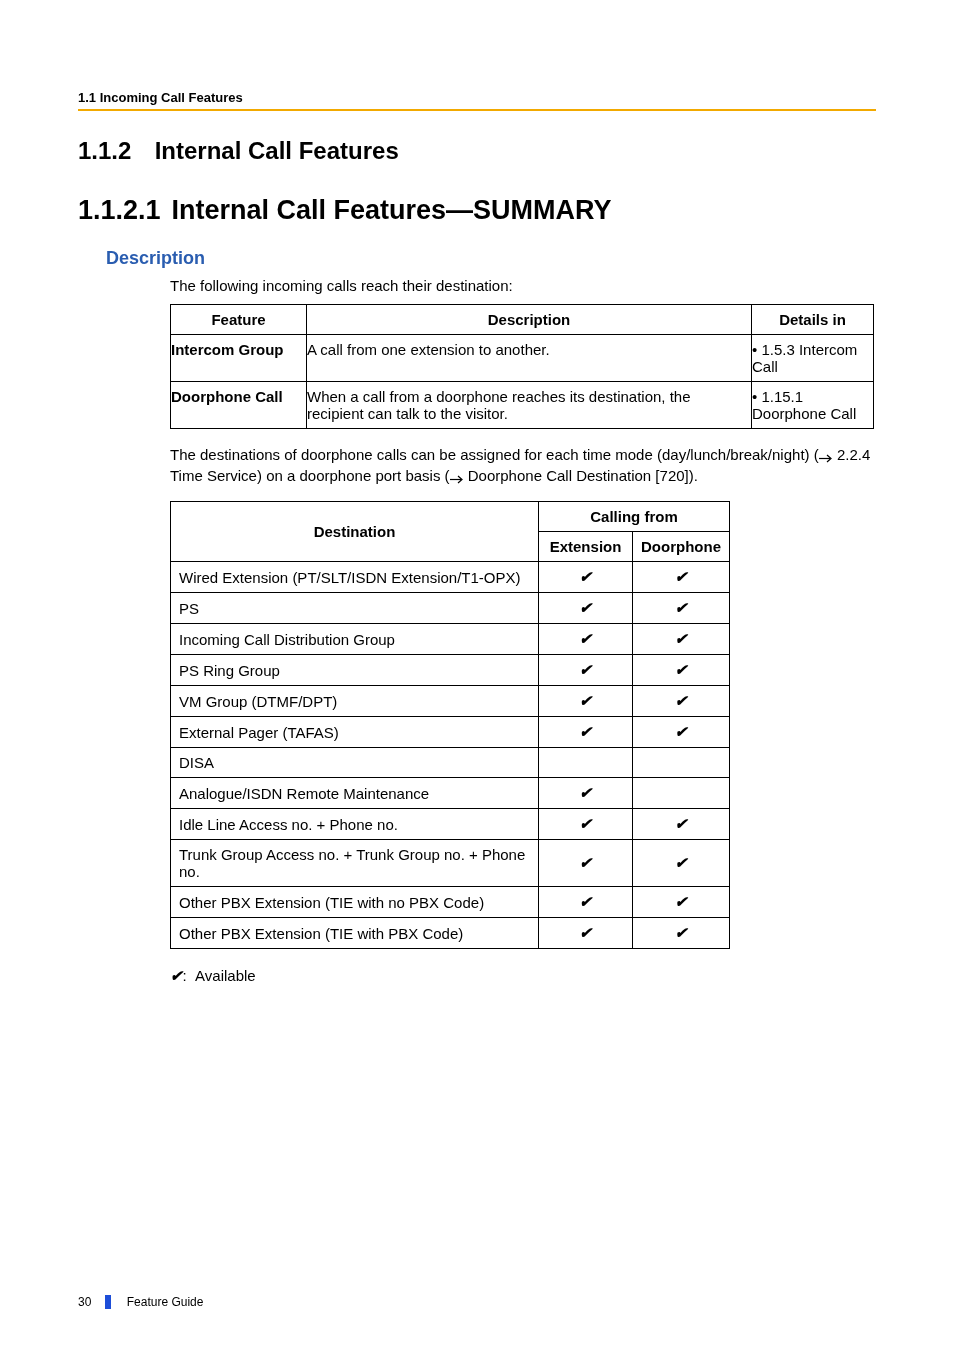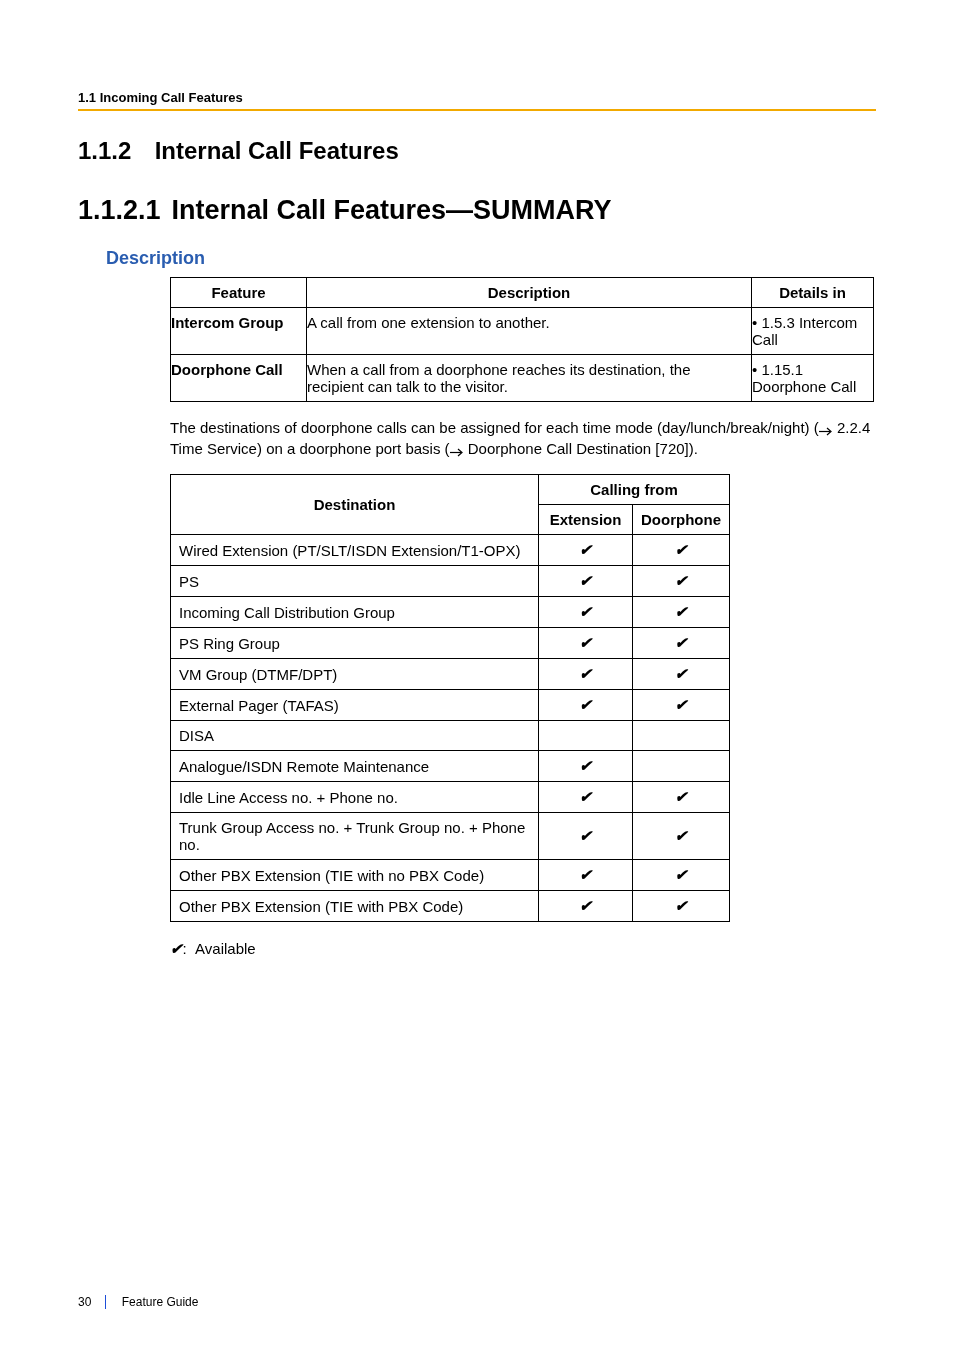--- a/index.html
+++ b/index.html
@@ -83,21 +83,21 @@
     display:inline-block;
     vertical-align: middle;
   }
   .arrow svg { vertical-align: -2px; }
   .footer {
     position: absolute;
     bottom: 42px;
     left: 78px;
     font-size: 12px;
   }
-  .footer .pn { display:inline-block; padding-right: 14px; border-right: 1px solid #1d4ed8; margin-right: 12px; }
+  .footer .pn { display:inline-block; padding-right: 14px; border-right: 6px solid #1d4ed8; margin-right: 12px; }
 </style>
 </head>
 <body>
 
 <div class="page">
   <div class="running-head">1.1 Incoming Call Features</div>
   <div class="top-rule"></div>
 
   <h1 class="sec-num">
     <span class="secnum-label">1.1.2</span>
@@ -105,20 +105,21 @@
   </h1>
 
   <h2 class="subsec">
     <span class="subsec-num">1.1.2.1</span>
     <span>Internal Call Features—SUMMARY</span>
   </h2>
 
   <h3 class="desc-heading">Description</h3>
 
   <div class="body-block">
+    <p class="intro">The following incoming calls reach their destination:</p>
 
     <table class="feat">
       <thead>
         <tr>
           <th>Feature</th>
           <th>Description</th>
           <th>Details in</th>
         </tr>
       </thead>
       <tbody>

